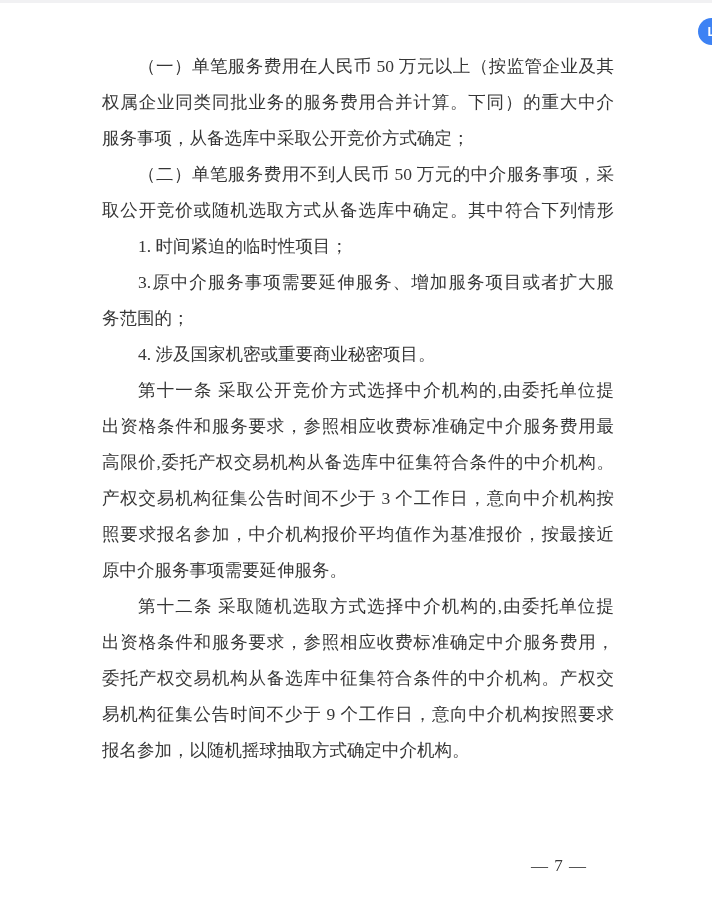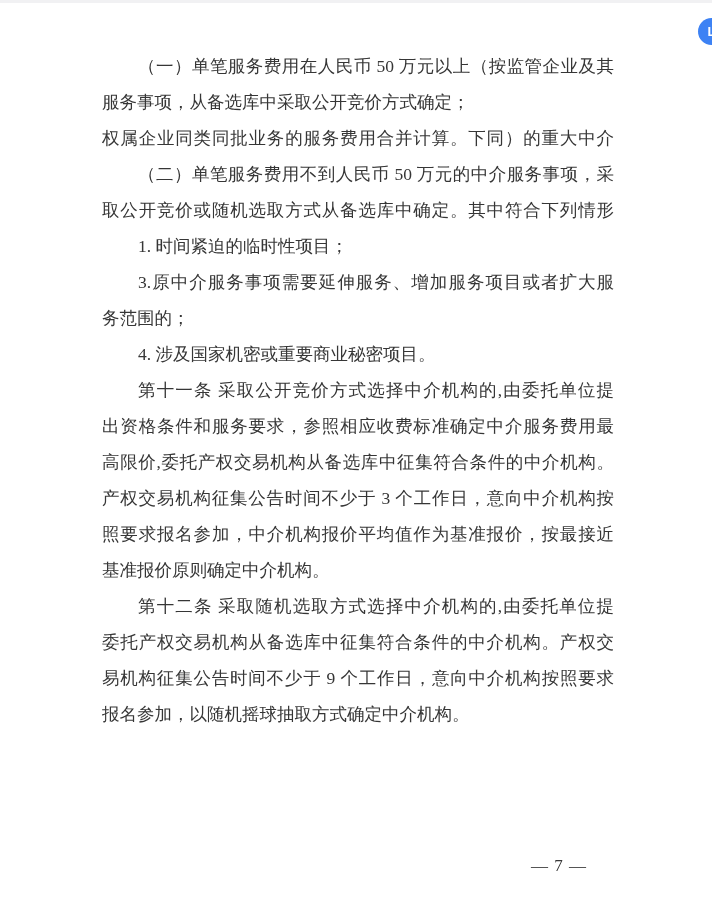--- a/index.html
+++ b/index.html
@@ -85,35 +85,36 @@
 
   <div class="top-strip"></div>
 
   <div class="fab">
     <span>L</span>
   </div>
 
   <div class="doc-body" id="doc-body">
 
   <div class="line indent fill">（一）单笔服务费用在人民币 50 万元以上（按监管企业及其</div>
+      <div class="line fill">权属企业同类同批业务的服务费用合并计算。下同）的重大中介</div>
       <div class="line">服务事项，从备选库中采取公开竞价方式确定；</div>
-      <div class="line fill">权属企业同类同批业务的服务费用合并计算。下同）的重大中介</div>
       <div class="line indent fill">（二）单笔服务费用不到人民币 50 万元的中介服务事项，采</div>
       <div class="line fill">取公开竞价或随机选取方式从备选库中确定。其中符合下列情形</div>
       <div class="line indent">1. 时间紧迫的临时性项目；</div>
       <div class="line indent fill">3.原中介服务事项需要延伸服务、增加服务项目或者扩大服</div>
       <div class="line">务范围的；</div>
       <div class="line indent">4. 涉及国家机密或重要商业秘密项目。</div>
       <div class="line indent fill">第十一条 采取公开竞价方式选择中介机构的,由委托单位提</div>
       <div class="line fill">出资格条件和服务要求，参照相应收费标准确定中介服务费用最</div>
       <div class="line fill">高限价,委托产权交易机构从备选库中征集符合条件的中介机构。</div>
       <div class="line fill">产权交易机构征集公告时间不少于 3 个工作日，意向中介机构按</div>
       <div class="line fill">照要求报名参加，中介机构报价平均值作为基准报价，按最接近</div>
-      <div class="line">基准报价原则确定中介机构。</div>
+      <div class="line">原中介服务事项需要延伸服务。</div>
       <div class="line indent fill">第十二条 采取随机选取方式选择中介机构的,由委托单位提</div>
+      <div class="line fill">出资格条件和服务要求，参照相应收费标准确定中介服务费用，</div>
       <div class="line fill">委托产权交易机构从备选库中征集符合条件的中介机构。产权交</div>
       <div class="line fill">易机构征集公告时间不少于 9 个工作日，意向中介机构按照要求</div>
       <div class="line">报名参加，以随机摇球抽取方式确定中介机构。</div>
     </div>
 
   <div class="footer">
     <span>— 7 —</span>
   </div>
 
 </div>

